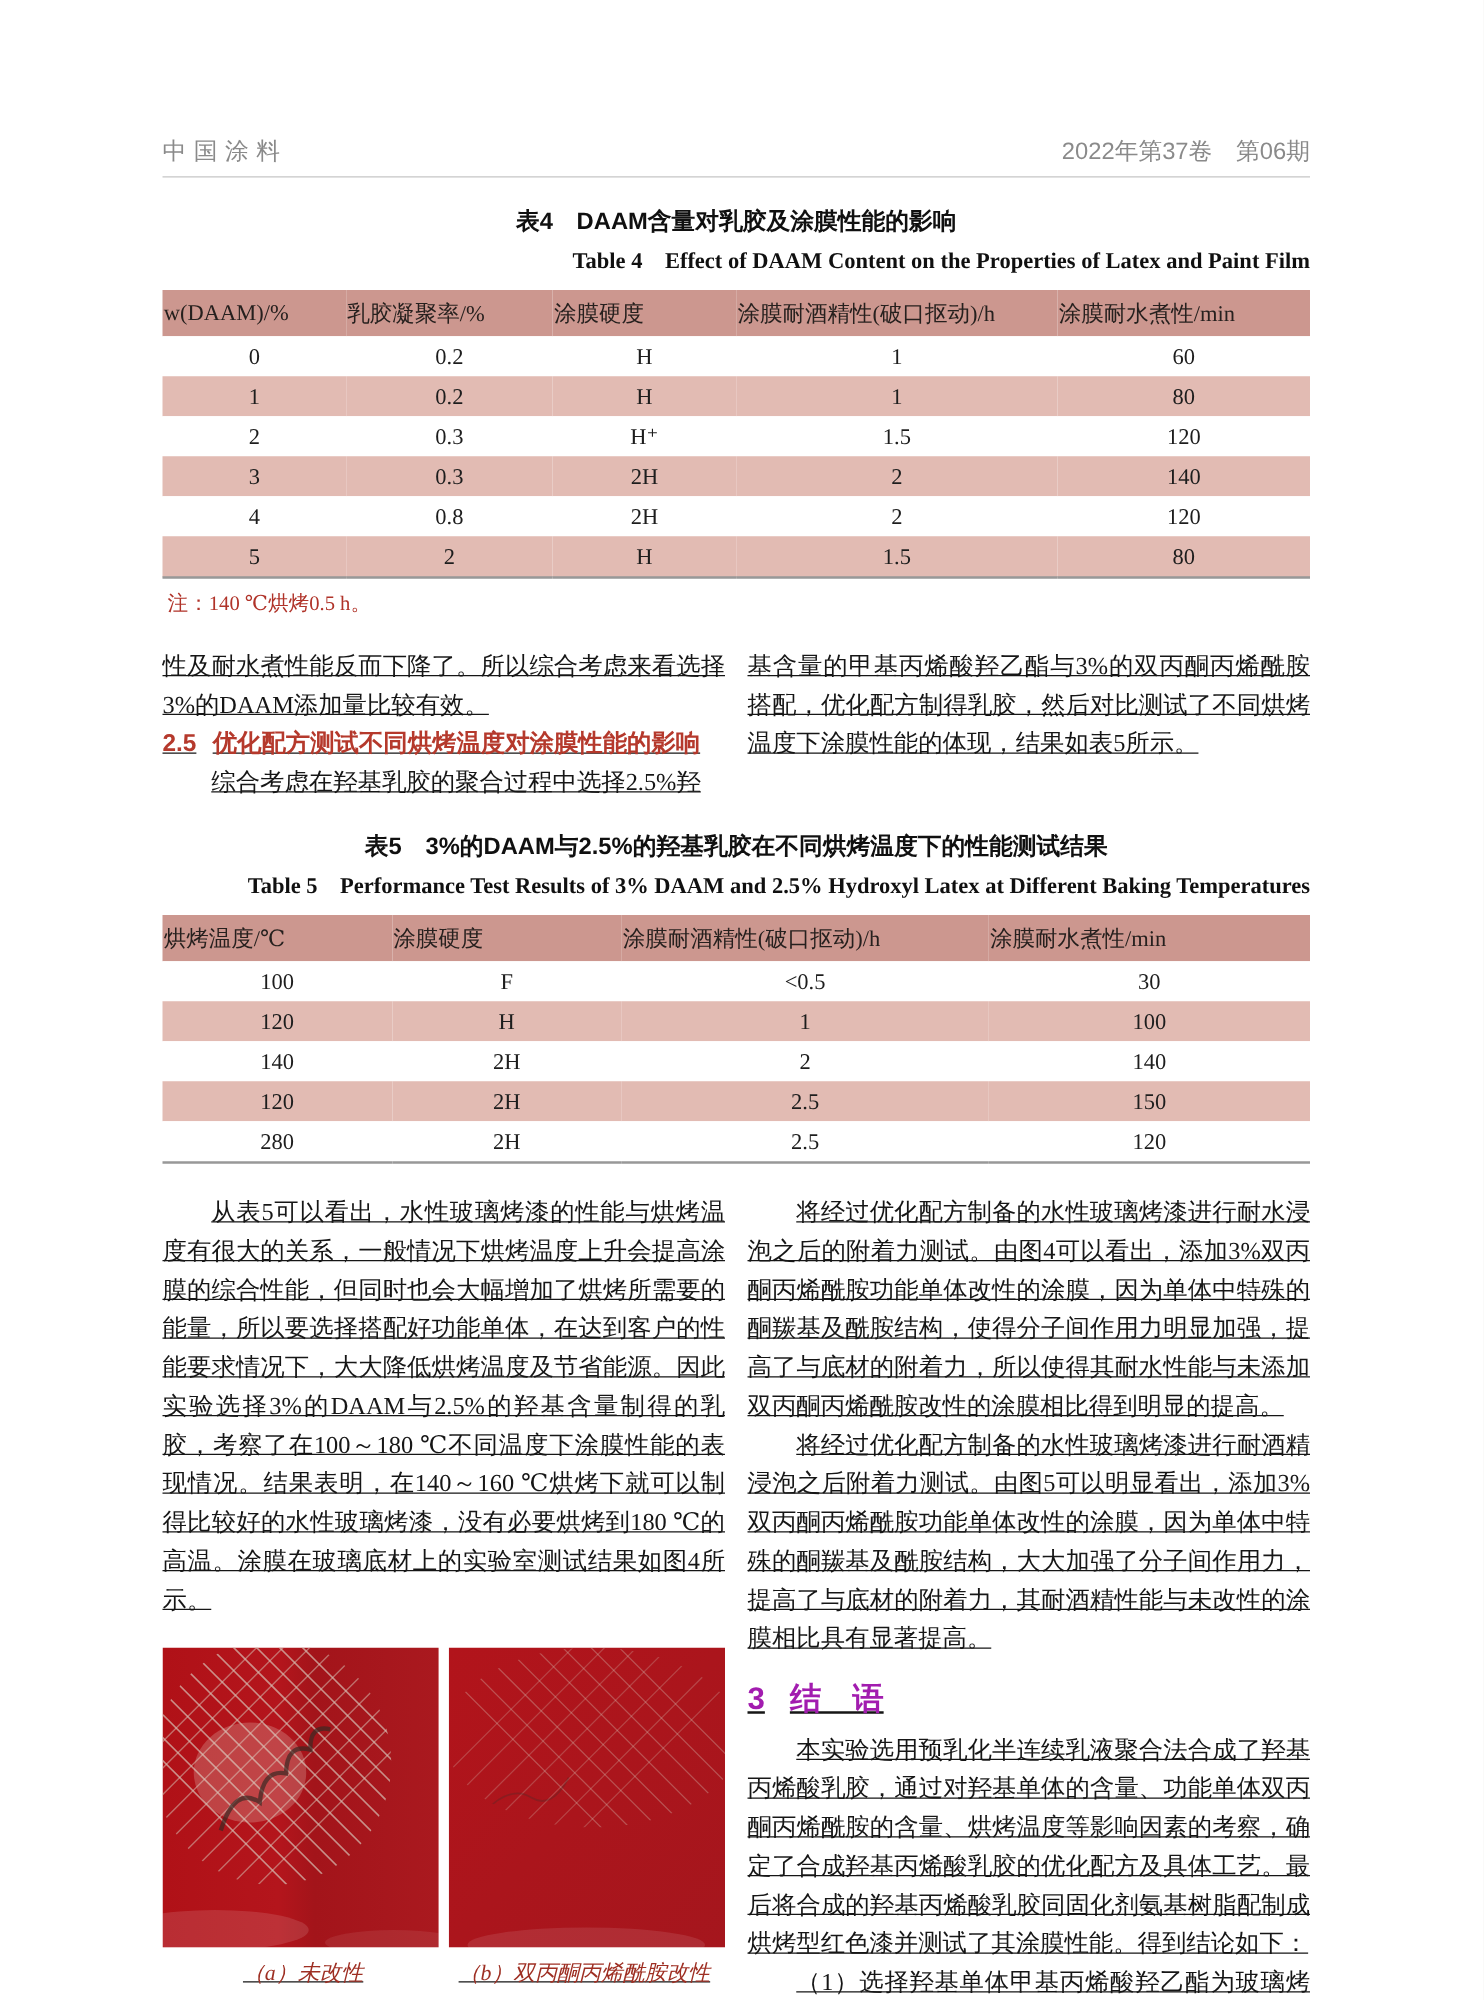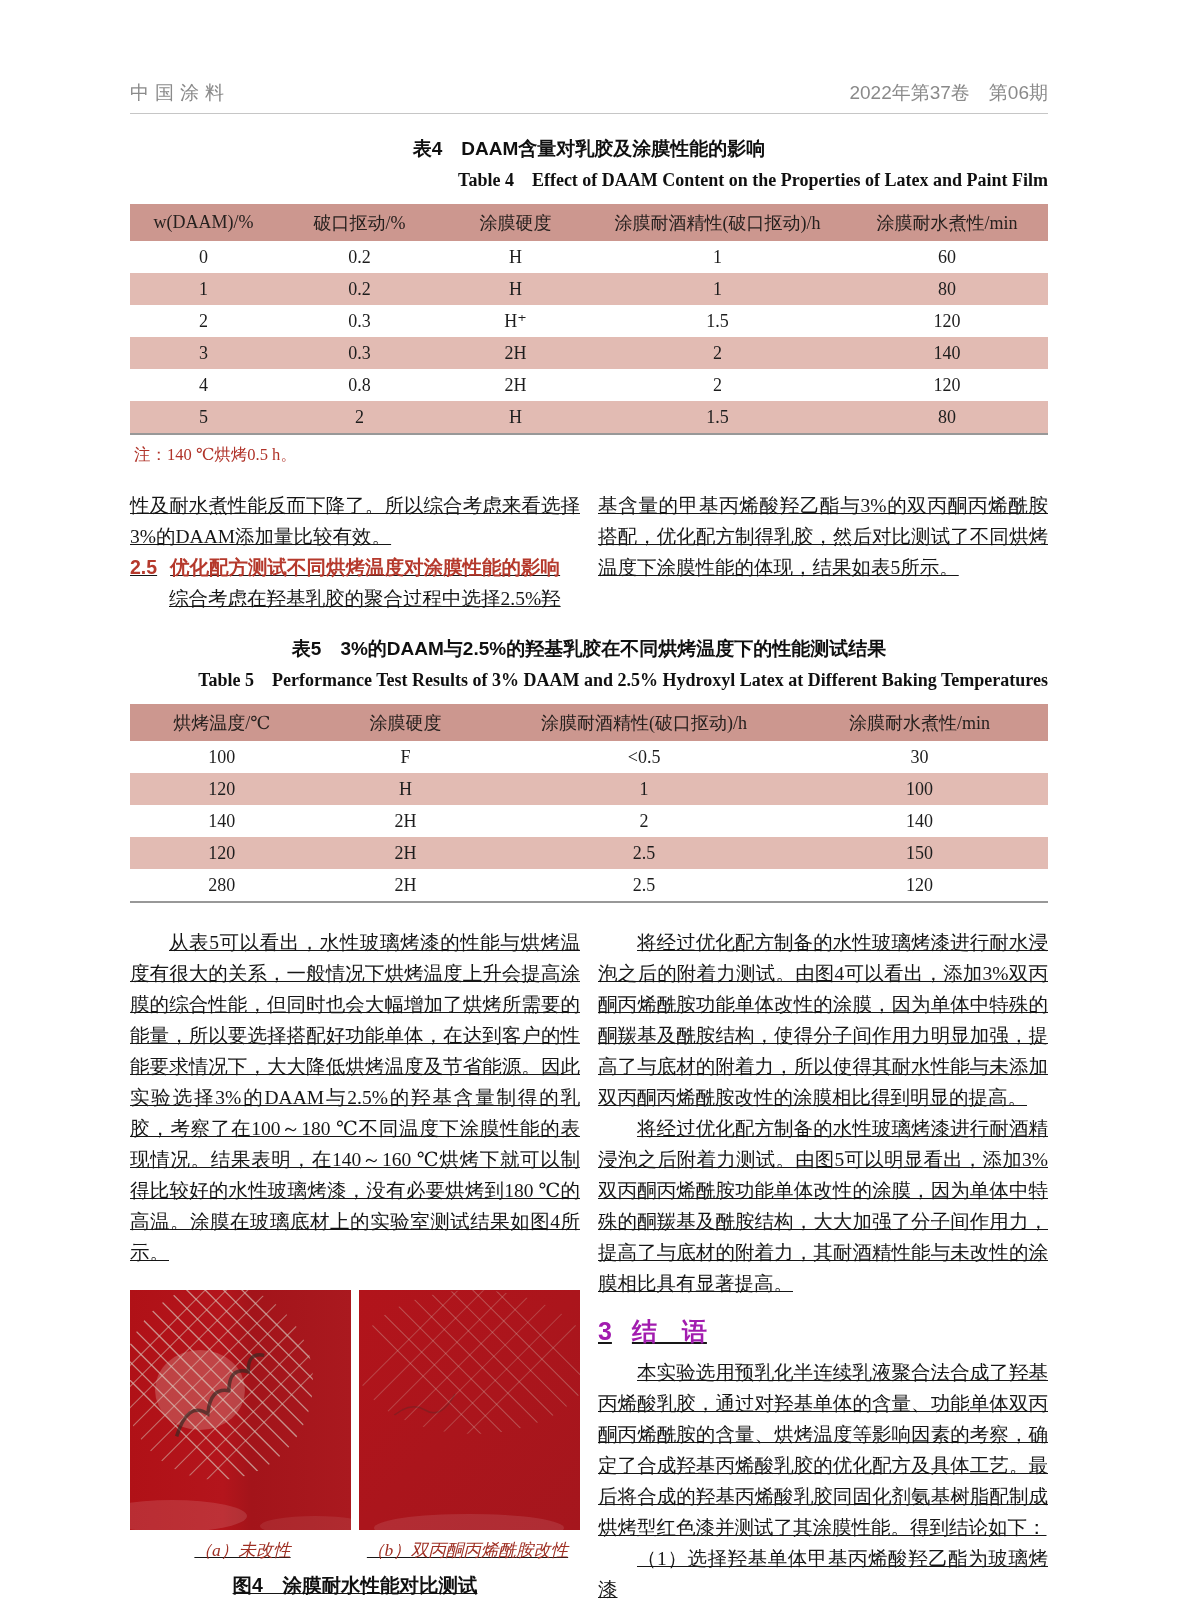--- a/index.html
+++ b/index.html
@@ -3,31 +3,31 @@
 <meta charset="utf-8">
 <style>
   html,body{margin:0;padding:0;background:#f2f2f0;}
   .page{
     position:relative;width:1187px;height:1600px;margin:0 auto;background:#ffffff;
     box-sizing:border-box;padding:80px 139px 0 130px;overflow:hidden;
     font-family:"Liberation Serif","DejaVu Serif",serif;color:#161616;
   }
   
   .pagehead{display:flex;justify-content:space-between;align-items:flex-start;
-    font-size:19px;color:#8a8a8a;font-family:"Liberation Sans","DejaVu Sans",sans-serif;}
+    font-size:19px;color:#8a8a8a;font-family:"Liberation Sans","DejaVu Sans",sans-serif;margin-top:28px;}
   .pagehead .journal{letter-spacing:6px;}
   .headrule{border:0;border-top:1px solid #c6c6c6;margin:7px 0 0;}
   
   .tbl-title-zh{text-align:center;font-family:"Liberation Sans","DejaVu Sans",sans-serif;
     font-weight:bold;font-size:19px;color:#101010;margin-top:22px;}
   .tbl-title-en{text-align:right;font-weight:bold;font-size:18px;color:#101010;margin:6px 0 12px;}
   
   .dtable{width:100%;border-collapse:collapse;table-layout:fixed;font-size:18px;color:#1d1d1d;
     border-bottom:2px solid #989898;}
-  .dtable th{background:#cc978f;font-weight:normal;height:35px;text-align:center;color:#26201e;}
+  .dtable th{background:#cc978f;font-weight:normal;height:35px;text-align:left;color:#26201e;}
   .dtable td{height:30px;text-align:center;background:#ffffff;}
   .dtable tr.alt td{background:#e2bbb3;}
   .note{color:#b03329;font-size:16.5px;margin:9px 0 0 4px;}
   
   .twocol{display:flex;gap:18px;margin-top:24px;text-decoration:underline;}
   .col{width:450px;flex:0 0 450px;}
   p.body{margin:0;font-size:19.5px;line-height:31px;text-align:justify;}
   p.indent{text-indent:2em;}
   .h25{margin:0;font-family:"Liberation Sans","DejaVu Sans",sans-serif;font-weight:bold;
     color:#b5392c;font-size:19.5px;line-height:31px;}
@@ -63,21 +63,21 @@
       <colgroup>
           <col style="width:16%">
           <col style="width:18%">
           <col style="width:16%">
           <col style="width:28%">
           <col style="width:22%">
         </colgroup>
       <thead>
         <tr>
           <th>w(DAAM)/%</th>
-          <th>破口抠动/%</th>
+          <th>乳胶凝聚率/%</th>
           <th>涂膜硬度</th>
           <th>涂膜耐酒精性(破口抠动)/h</th>
           <th>涂膜耐水煮性/min</th>
         </tr>
       </thead>
       <tbody>
         <tr>
           <td>0</td>
           <td>0.2</td>
           <td>H</td>

